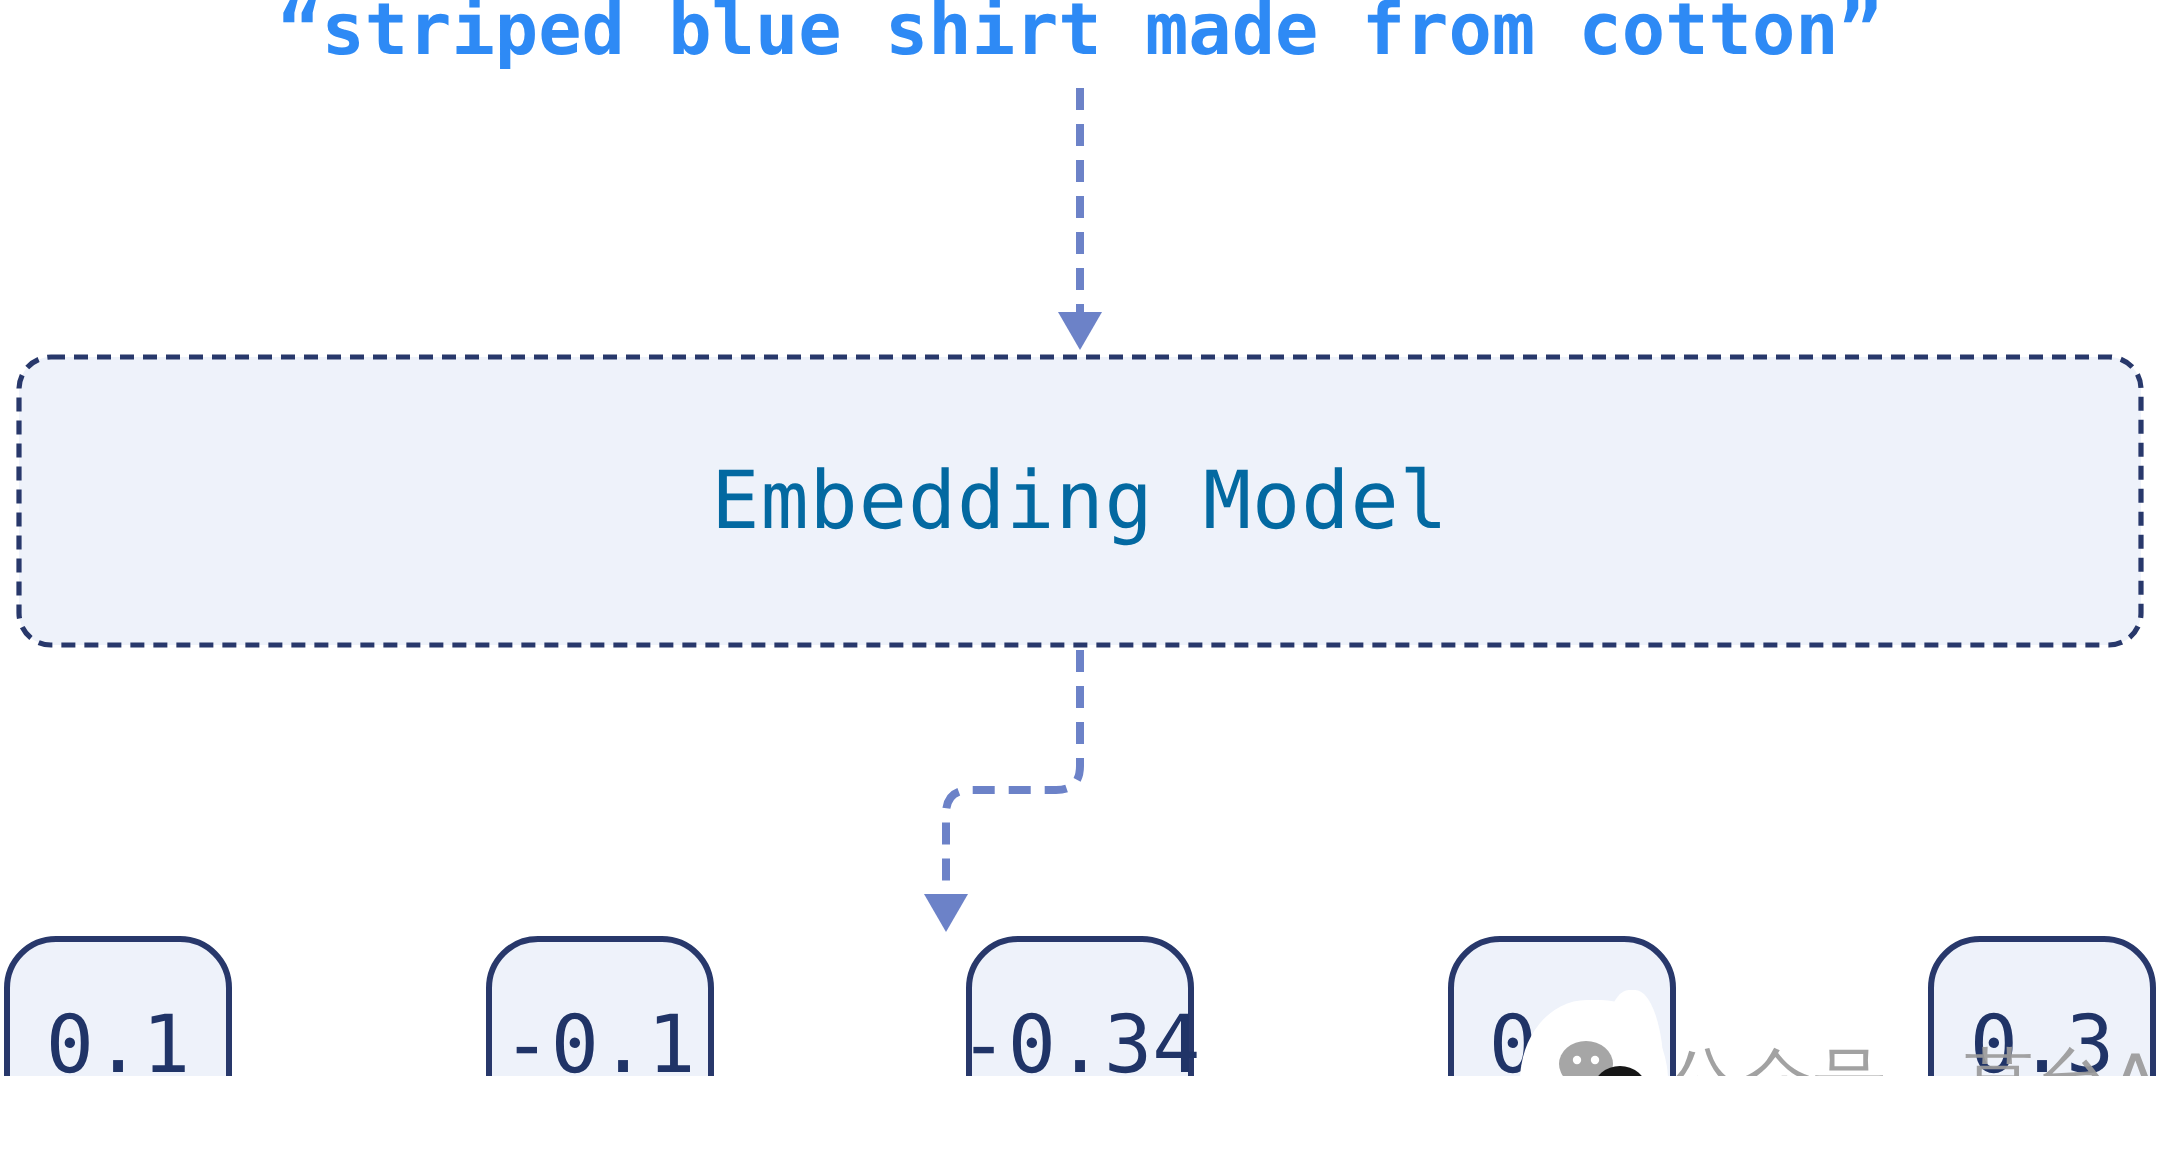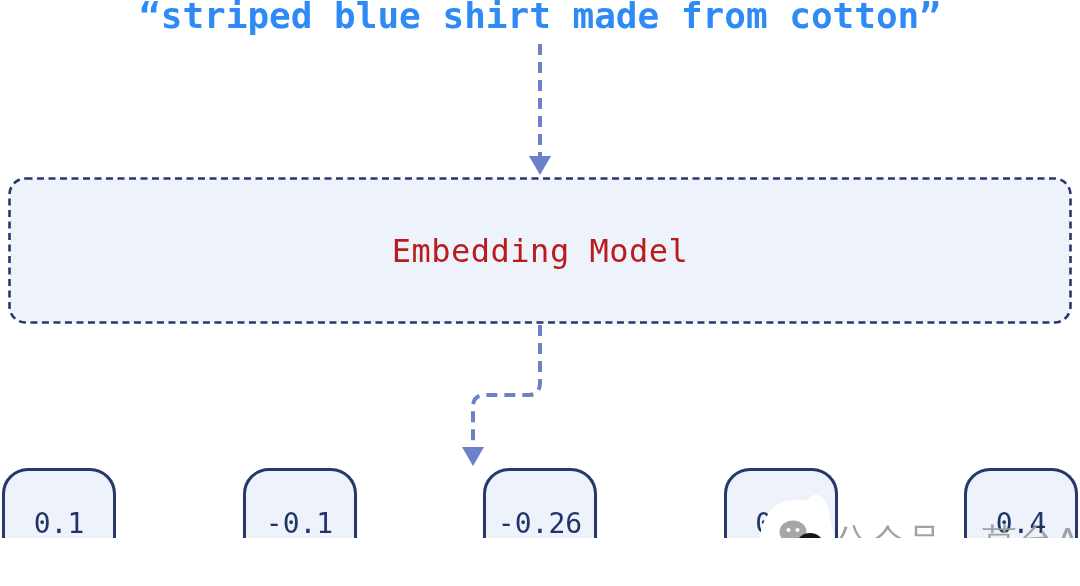--- a/index.html
+++ b/index.html
@@ -40,23 +40,23 @@
   
   .model-label {
     position: absolute;
     left: 0;
     right: 0;
     top: 178px;
     height: 145px;
     display: flex;
     align-items: center;
     justify-content: center;
-    font-size: 32px;
+    font-size: 40px;
     letter-spacing: 0.5px;
-    color: #b91c1c;
+    color: #0369a1;
     pointer-events: none;
   }
   
   .vector-row {
     position: absolute;
     left: 2px;
     right: 2px;
     top: 468px;
     height: 110px;
     display: flex;
@@ -65,21 +65,21 @@
   .vbox {
     box-sizing: border-box;
     width: 114px;
     height: 110px;
     background: #EEF2FA;
     border: 3px solid #28386B;
     border-radius: 26px;
     display: flex;
     align-items: center;
     justify-content: center;
-    font-size: 28px;
+    font-size: 40px;
     color: #203467;
   }
   
   .wm-blob {
     position: absolute;
     background: #ffffff;
     border-radius: 45%;
   }
   .wm-blob1 { left: 760px; top: 500px; width: 74px; height: 90px; }
   .wm-blob2 { left: 800px; top: 495px; width: 32px; height: 95px; }
@@ -129,27 +129,27 @@
   <div class="model-label">Embedding Model</div>
 
   <div class="vector-row">
     <div class="vbox">
       <span>0.1</span>
     </div>
     <div class="vbox">
       <span>-0.1</span>
     </div>
     <div class="vbox">
-      <span>-0.26</span>
+      <span>-0.34</span>
     </div>
     <div class="vbox">
       <span>0.1</span>
     </div>
     <div class="vbox">
-      <span>0.4</span>
+      <span>0.3</span>
     </div>
   </div>
 
   <div>
     <div class="wm-blob wm-blob1"></div>
     <div class="wm-blob wm-blob2"></div>
     <div class="wm-blob wm-blob3"></div>
 
     <svg class="wm-icon" viewBox="0 0 56 60">
 

